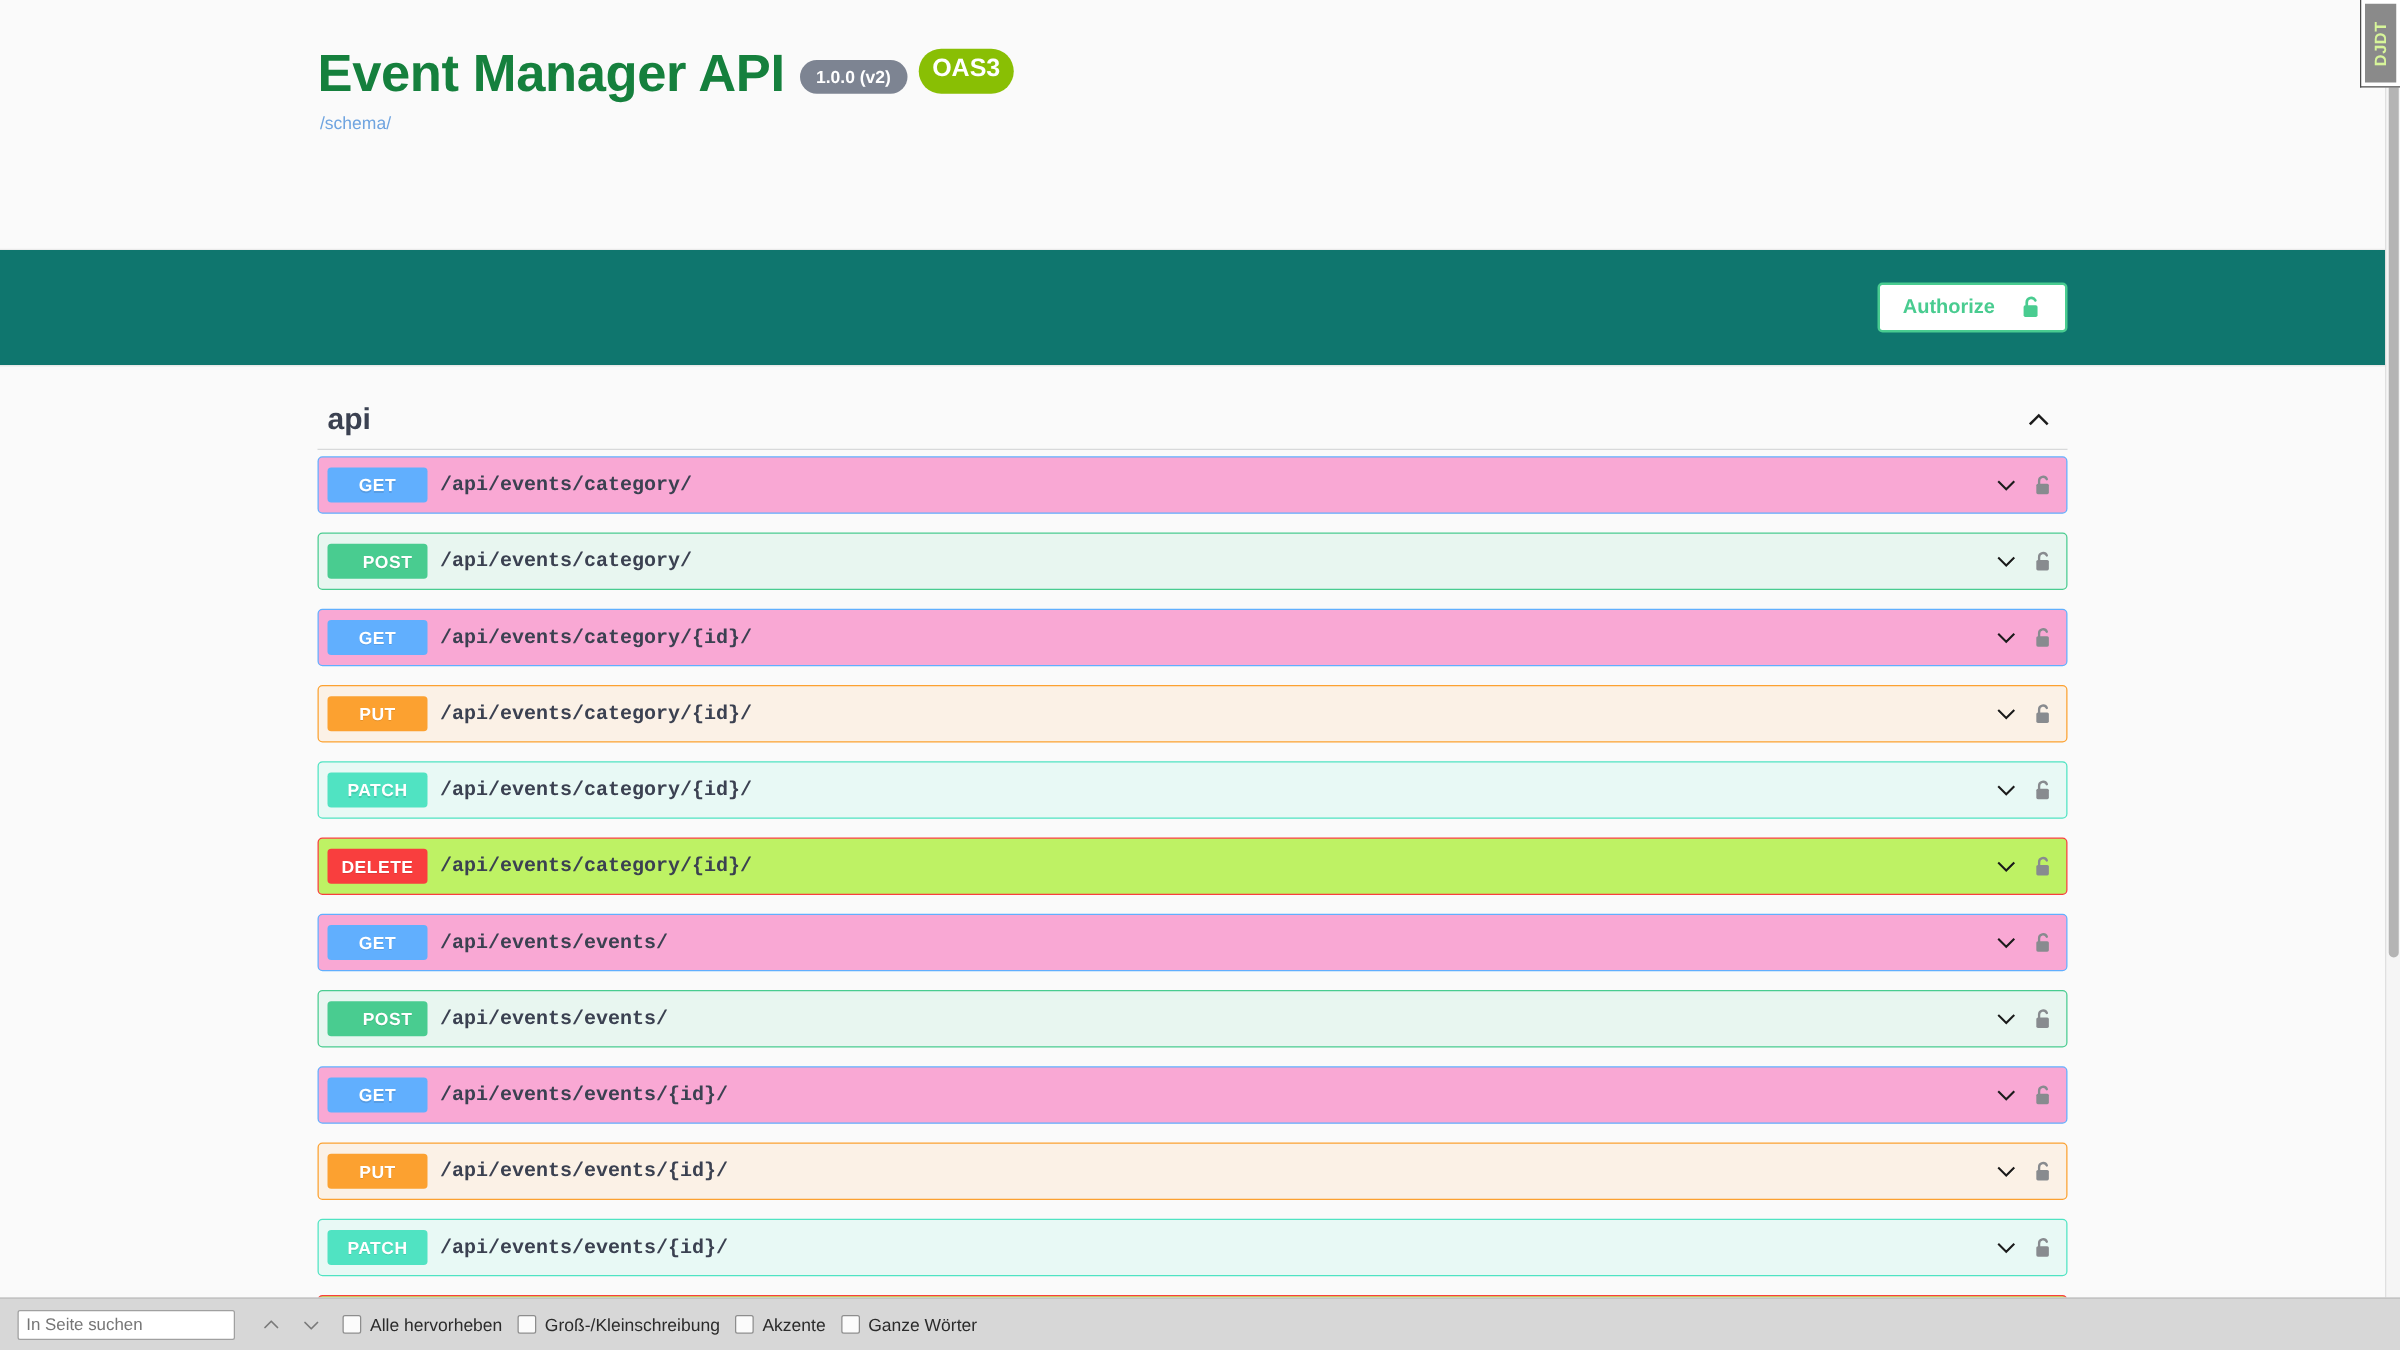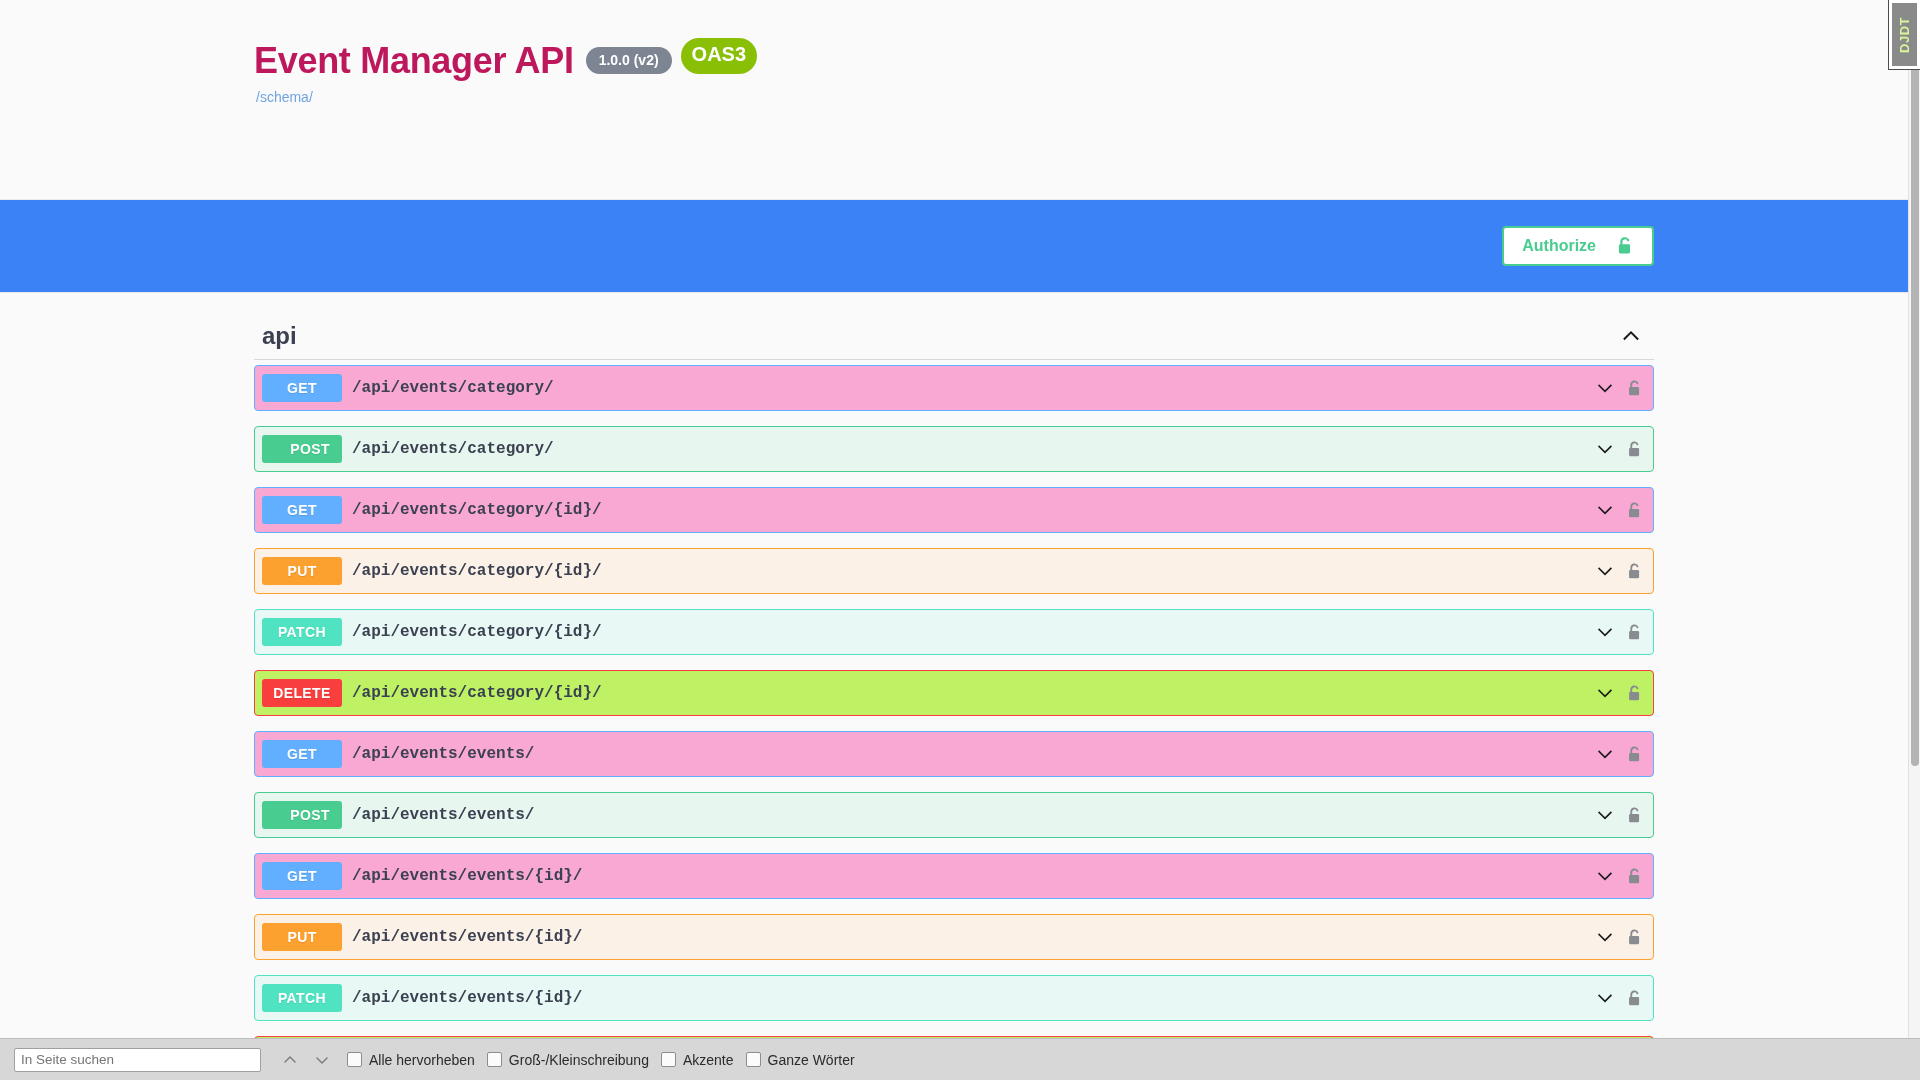--- a/index.html
+++ b/index.html
@@ -42,23 +42,23 @@
     margin: 0 auto;
     padding: 0 10px;
     width: 1440px;
   }
   .title-row {
     display: flex;
     align-items: flex-end;
     padding-top: 38px;
   }
   .api-title {
-    font-size: 36px;
-    font-weight: bold;
-    color: #be185d;
+    font-size: 42px;
+    font-weight: bold;
+    color: #15803d;
     letter-spacing: -0.3px;
     line-height: 1;
     margin: 0;
   }
   .badge-version {
     display: inline-block;
     background: #7d8492;
     color: #ffffff;
     font-size: 14px;
     font-weight: bold;
@@ -91,21 +91,21 @@
     font-family: "Liberation Sans", sans-serif;
   }
   .api-description {
     margin-top: 24px;
     font-size: 15px;
     color: #3b4151;
   }
 
   
   .authband {
-    background: #3b82f6;
+    background: #0f766e;
     border-bottom: 1px solid #e8e8e8;
     height: 93px;
   }
   .authband-inner {
     max-width: 1420px;
     width: 1440px;
     margin: 0 auto;
     padding: 0 10px;
     height: 100%;
     display: flex;
@@ -299,21 +299,21 @@
     border-top: 1px solid #bdbdbd;
     display: flex;
     align-items: center;
     gap: 0;
     padding: 0 8px;
     font-size: 14px;
     color: #2b2b2b;
     z-index: 60;
   }
   .find-input {
-    width: 247px;
+    width: 174px;
     height: 24px;
     background: #ffffff;
     border: 1px solid #a0a0a0;
     border-radius: 2px;
     padding: 0 6px;
     font-size: 13.5px;
     color: #6a6a6a;
     font-family: "Liberation Sans", sans-serif;
     outline: none;
     margin-left: 6px;

